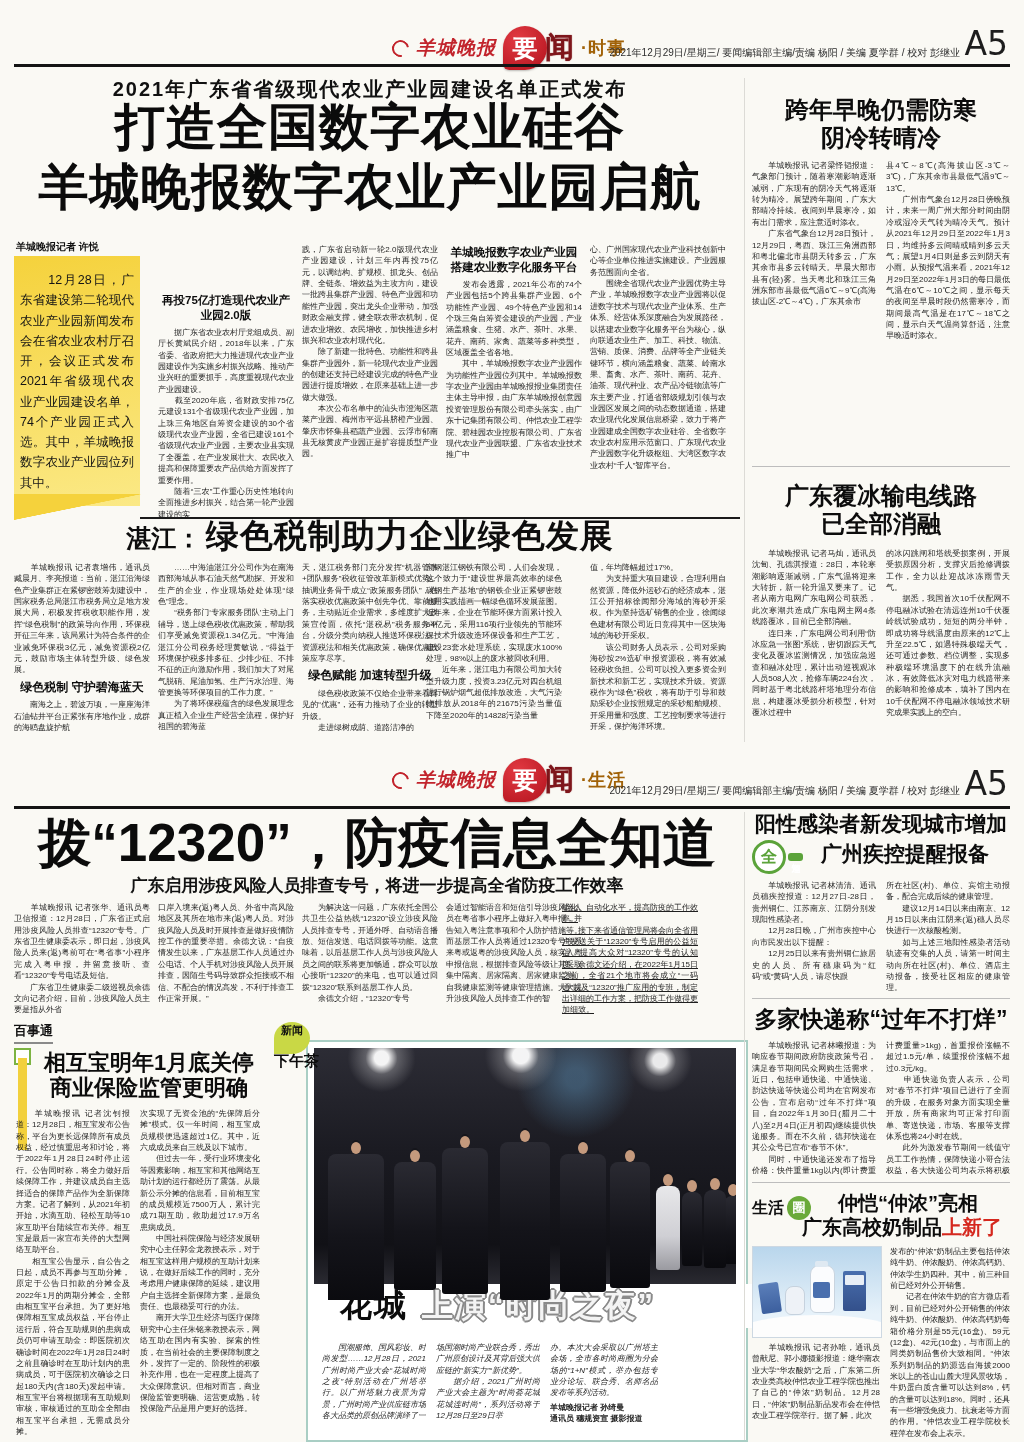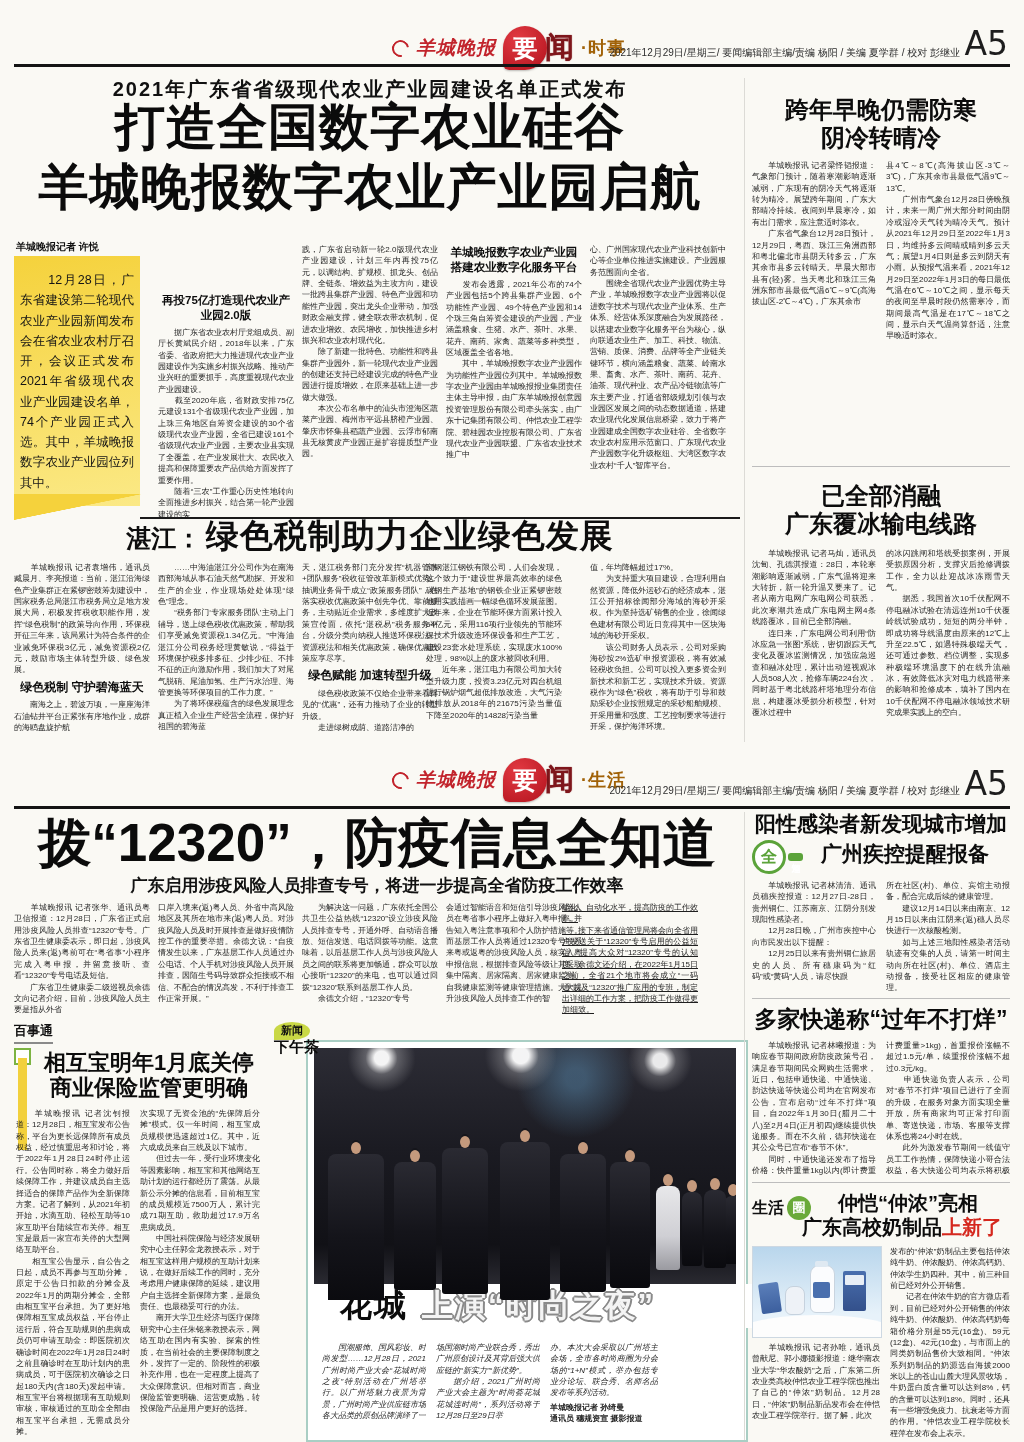--- a/index.html
+++ b/index.html
@@ -40,21 +40,21 @@
   .qzd{position:absolute;display:flex;align-items:center;gap:2px;}
   .qzd .ring{width:28px;height:28px;border:3px solid #5ba33a;border-radius:50%;display:flex;align-items:center;justify-content:center;
              color:#5ba33a;font-size:16px;font-weight:900;background:#fff;}
   .qzd .tag{writing-mode:vertical-rl;background:#5ba33a;color:#fff;font-size:9px;font-weight:700;
             padding:3px 1px;border-radius:3px;letter-spacing:1px;}
   .shq{position:absolute;display:flex;align-items:center;gap:3px;}
   .shq .txt{font-size:16px;font-weight:900;color:#111;}
   .shq .circ{width:24px;height:24px;border-radius:50%;background:#6aaa3a;color:#fff;display:flex;align-items:center;justify-content:center;
              font-size:13px;font-weight:900;}
   .teatime{position:absolute;z-index:3;}
-  .teatime .blob{display:inline-block;background:#c9d845;border-radius:60% 60% 60% 0;padding:1px 7px 2px;
+  .teatime .blob{display:inline-block;background:#c9d845;border-radius:60% 60% 60% 0;padding:1px 7px 16px;
                  font-size:11px;font-weight:700;color:#111;}
   .teatime .tea{font-size:15px;font-weight:900;color:#0c0c0c;margin-top:-2px;}
   .bst-label{position:absolute;font-size:13px;font-weight:900;color:#111;border-bottom:2px solid #8a8a8a;padding-bottom:2px;}
   .deco-green{position:absolute;width:13px;height:13px;border:2px solid #7cb342;background:#fff;}
   .deco-yellow{position:absolute;width:9px;background:#f2d03c;}
   
   .frame{position:absolute;border:2px solid #a9cec4;background:#ffffff;}
   .photo{position:absolute;overflow:hidden;background:
      radial-gradient(circle at 16% 4%,rgba(255,255,255,.95) 0 7px,rgba(255,255,255,.25) 16px,rgba(0,0,0,0) 34px),
      radial-gradient(circle at 49% 3%,rgba(255,255,255,.95) 0 8px,rgba(255,255,255,.22) 18px,rgba(0,0,0,0) 36px),
@@ -141,22 +141,22 @@
 　　广东省气象台12月28日预计，12月29日，粤西、珠江三角洲西部和粤北偏北市县阴天转多云，广东其余市县多云转晴天。早晨大部市县有(轻)雾。当天粤北和珠江三角洲东部市县最低气温6℃～9℃(高海拔山区-2℃～4℃)，广东其余市</div>
   </div>
   <div class="col" style="left:886px;top:160px;width:124px;height:296px;">
     <div class="t">县4℃～8℃(高海拔山区-3℃～3℃)，广东其余市县最低气温9℃～13℃。
 　　广州市气象台12月28日傍晚预计，未来一周广州大部分时间由阴冷或湿冷天气转为晴冷天气。预计从2021年12月29日至2022年1月3日，均维持多云间晴或晴到多云天气；展望1月4日则是多云到阴天有小雨。从预报气温来看，2021年12月29日至2022年1月3日的每日最低气温在6℃～10℃之间，显示每天的夜间至早晨时段仍然需寒冷，而期间最高气温是在17℃～18℃之间，显示白天气温尚算舒适，注意早晚适时添衣。</div>
   </div>
 
   <div class="hairline" style="left:752px;top:466px;width:258px;"></div>
 
   <div class="sbt" style="left:752px;top:482px;width:258px;font-size:24px;">
+    <div>广东覆冰输电线路</div>
     <div>已全部消融</div>
-    <div>广东覆冰输电线路</div>
   </div>
   <div class="col" style="left:752px;top:548px;width:124px;height:194px;">
     <div class="t">　　羊城晚报讯 记者马灿，通讯员沈甸、孔德淇报道：28日，本轮寒潮影响逐渐减弱，广东气温将迎来大转折，新一轮升温又要来了。记者从南方电网广东电网公司获悉，此次寒潮共造成广东电网主网4条线路覆冰，目前已全部消融。
 　　连日来，广东电网公司利用“防冰应急一张图”系统，密切跟踪天气变化及覆冰监测情况，加强应急巡查和融冰处理，累计出动巡视观冰人员508人次，抢修车辆224台次，同时基于粤北线路杆塔地理分布信息，构建覆冰受损分析模型，针对覆冰过程中</div>
   </div>
   <div class="col" style="left:886px;top:548px;width:124px;height:194px;">
     <div class="t">的冰闪跳闸和塔线受损案例，开展受损原因分析，支撑灾后抢修调拨工作，全力以赴迎战冰冻雨雪天气。
 　　据悉，我国首次10千伏配网不停电融冰试验在清远连州10千伏覆岭线试验成功，短短的两分半钟，即成功将导线温度由原来的12℃上升至22.5℃，如遇特殊极端天气，还可通过参数、档位调整，实现多种极端环境温度下的在线升流融冰，有效降低冰灾对电力线路带来的影响和抢修成本，填补了国内在10千伏配网不停电融冰领域技术研究成果实践上的空白。</div>
   </div>
 

